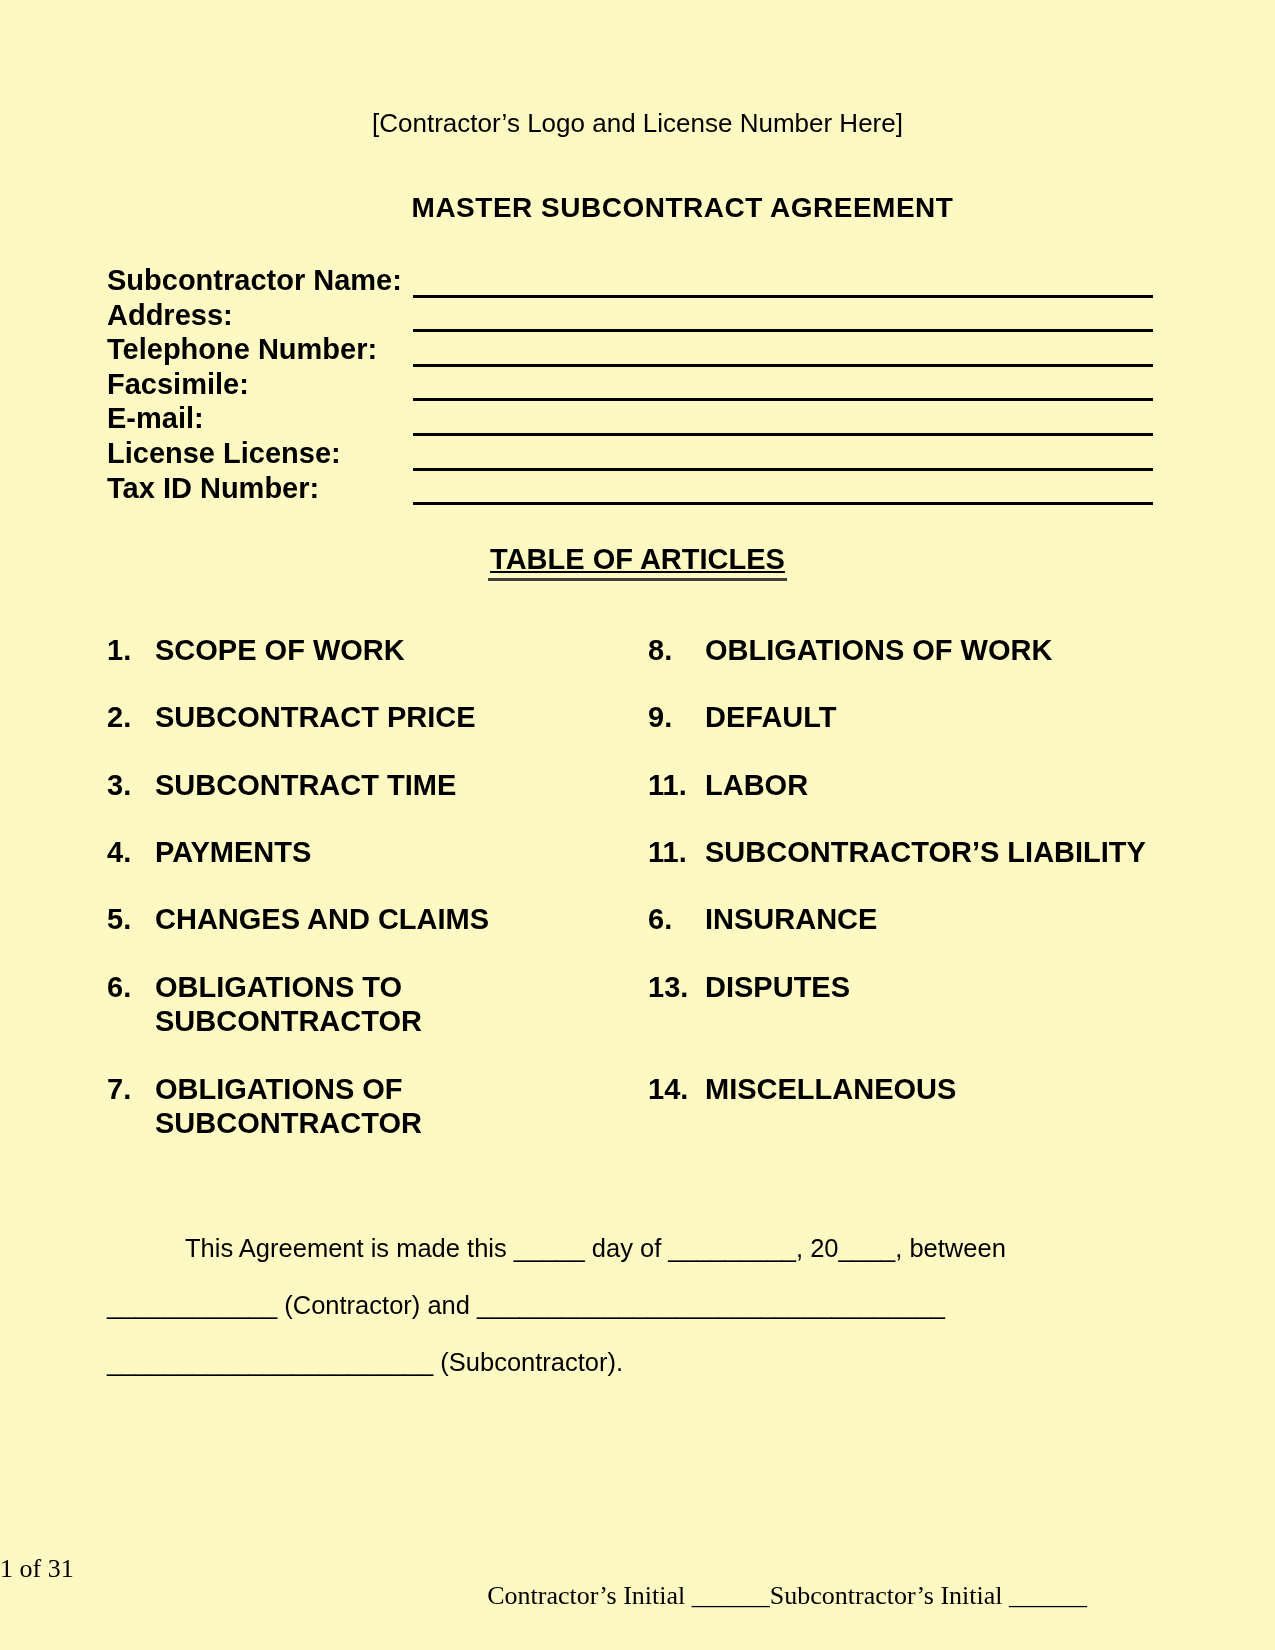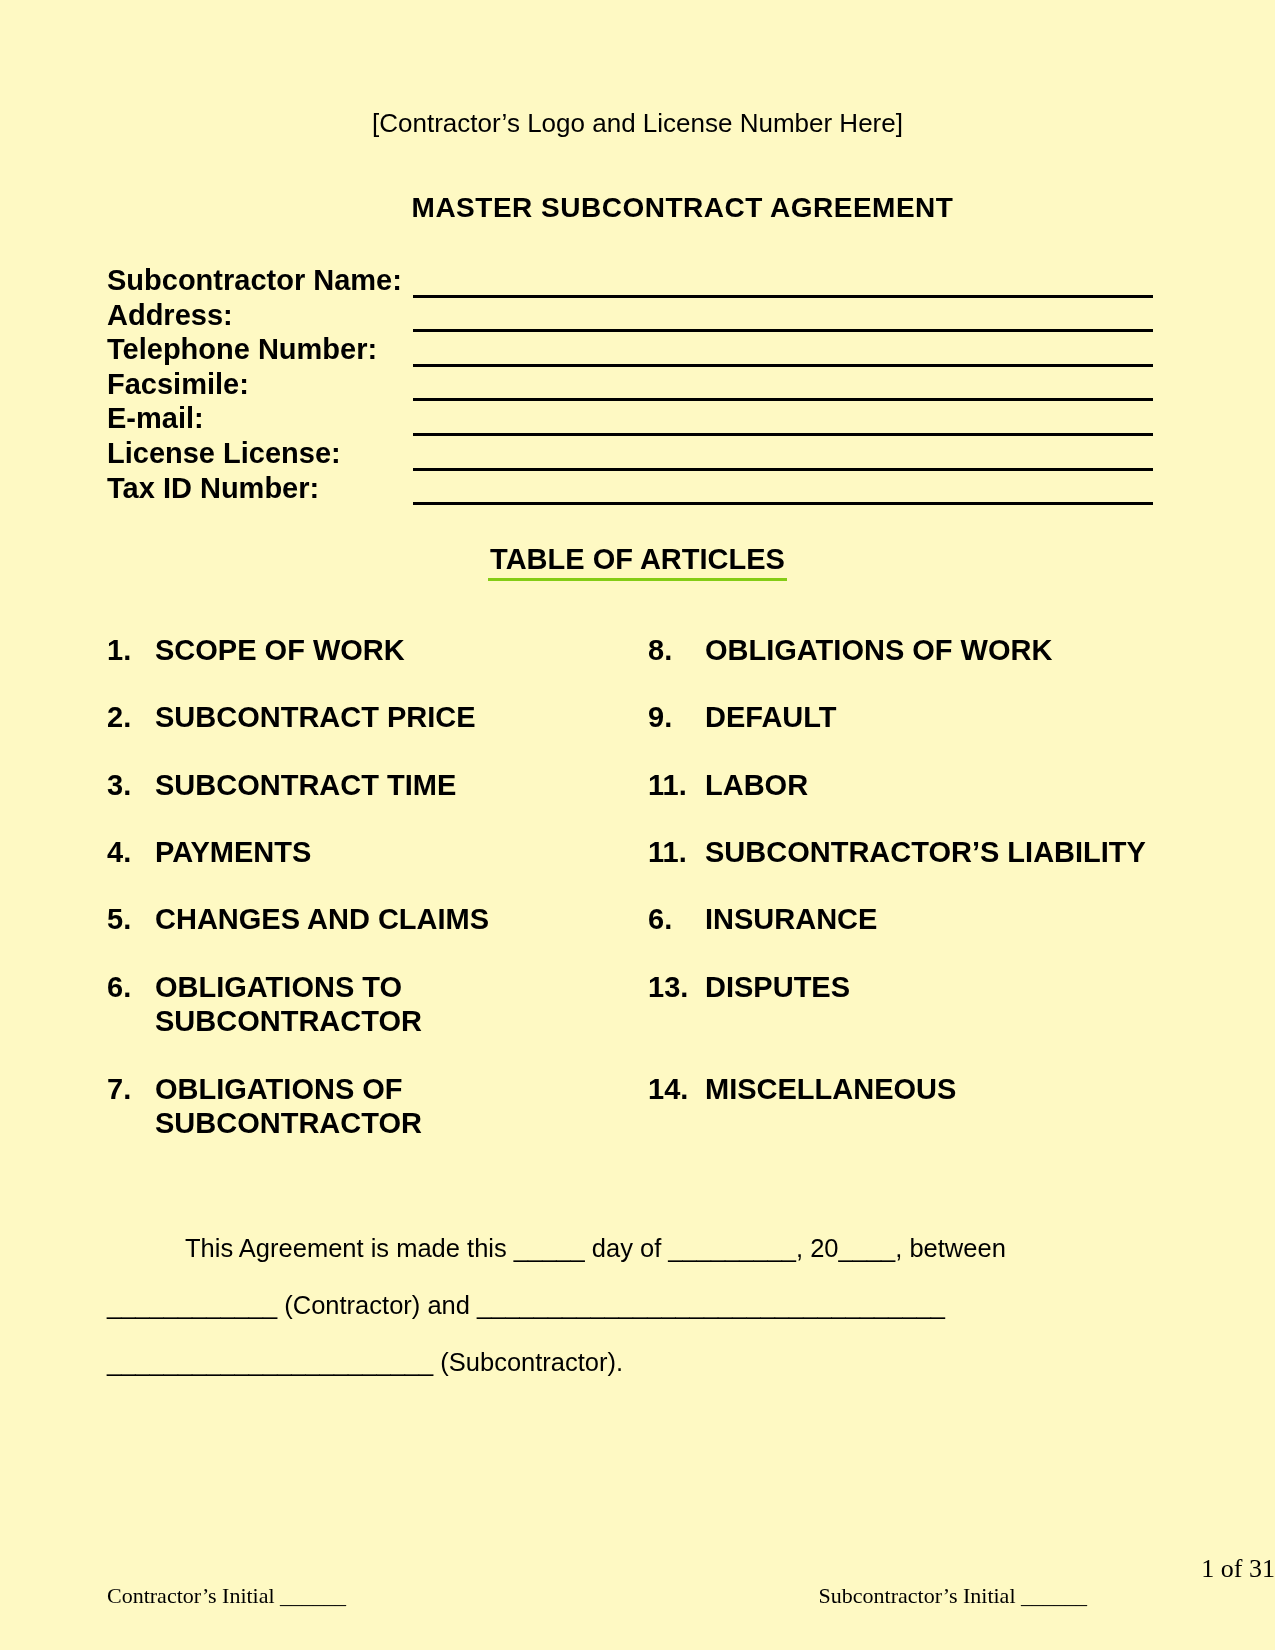--- a/index.html
+++ b/index.html
@@ -33,21 +33,21 @@
     line-height: 34px; white-space: nowrap;
   }
   .field-line { flex: 1; border-bottom: 3px solid #000; margin-bottom: 0; }
 
   
   .toa-heading {
     position: absolute; top: 542px; left: 0; width: 100%;
     text-align: center; font-size: 29px; font-weight: bold; margin: 0;
     line-height: 34px;
   }
-  .toa-heading .u { border-bottom: 3px solid #84cc16; padding: 0 2px 3px 2px; }
+  .toa-heading .u { border-bottom: 3px solid #404040; padding: 0 2px 3px 2px; text-decoration: underline; }
 
   .articles {
     position: absolute; top: 633px; left: 107px; width: 1061px;
     display: grid;
     grid-template-columns: 541px 1fr;
     grid-template-rows: 67px 68px 67px 67px 68px 102px auto;
     grid-auto-flow: column;
   }
   .article-item {
     display: flex; align-items: flex-start;
@@ -61,27 +61,27 @@
   .clause-line {
     position: absolute; font-size: 25.5px; line-height: 30px; white-space: nowrap;
   }
   .clause-1 { top: 1233px; left: 185px; }
   .clause-2 { top: 1290px; left: 107px; }
   .clause-3 { top: 1347px; left: 107px; }
 
   
   .page-number {
     position: absolute; top: 1554px; left: 0; width: 100%;
-    text-align: right; font-family: "Liberation Serif", serif; font-size: 26px;
+    text-align: left; font-family: "Liberation Serif", serif; font-size: 26px;
     line-height: 30px;
   }
   .initials-row {
     position: absolute; top: 1581px; left: 107px; right: 188px;
-    display: flex; justify-content: space-between;
-    font-family: "Liberation Serif", serif; font-size: 22px; line-height: 30px;
+    display: flex; justify-content: flex-end;
+    font-family: "Liberation Serif", serif; font-size: 26px; line-height: 30px;
   }
 </style>
 </head>
 <body>
 
 <div class="page">
 
   <div class="logo-line">[Contractor’s Logo and License Number Here]</div>
 
   <h1 class="doc-title">MASTER SUBCONTRACT AGREEMENT</h1>

